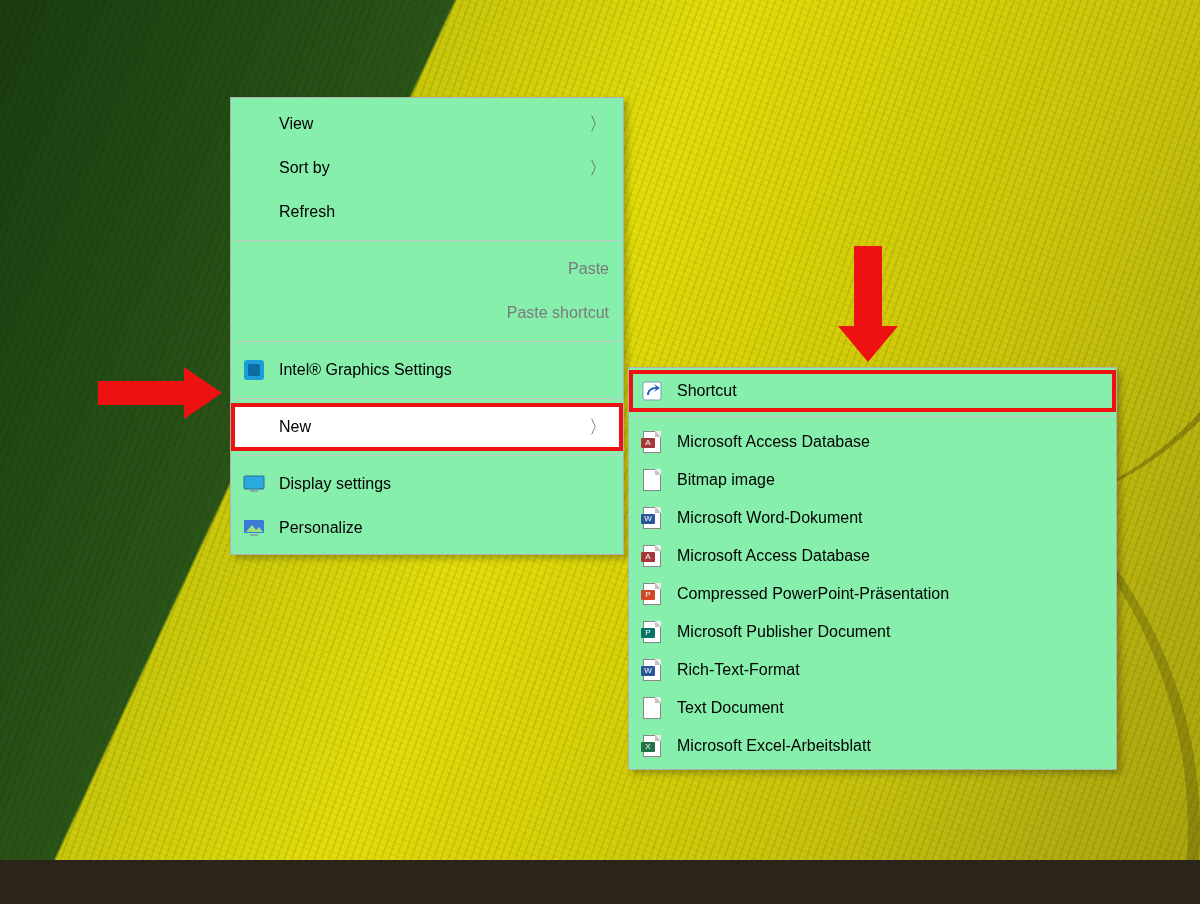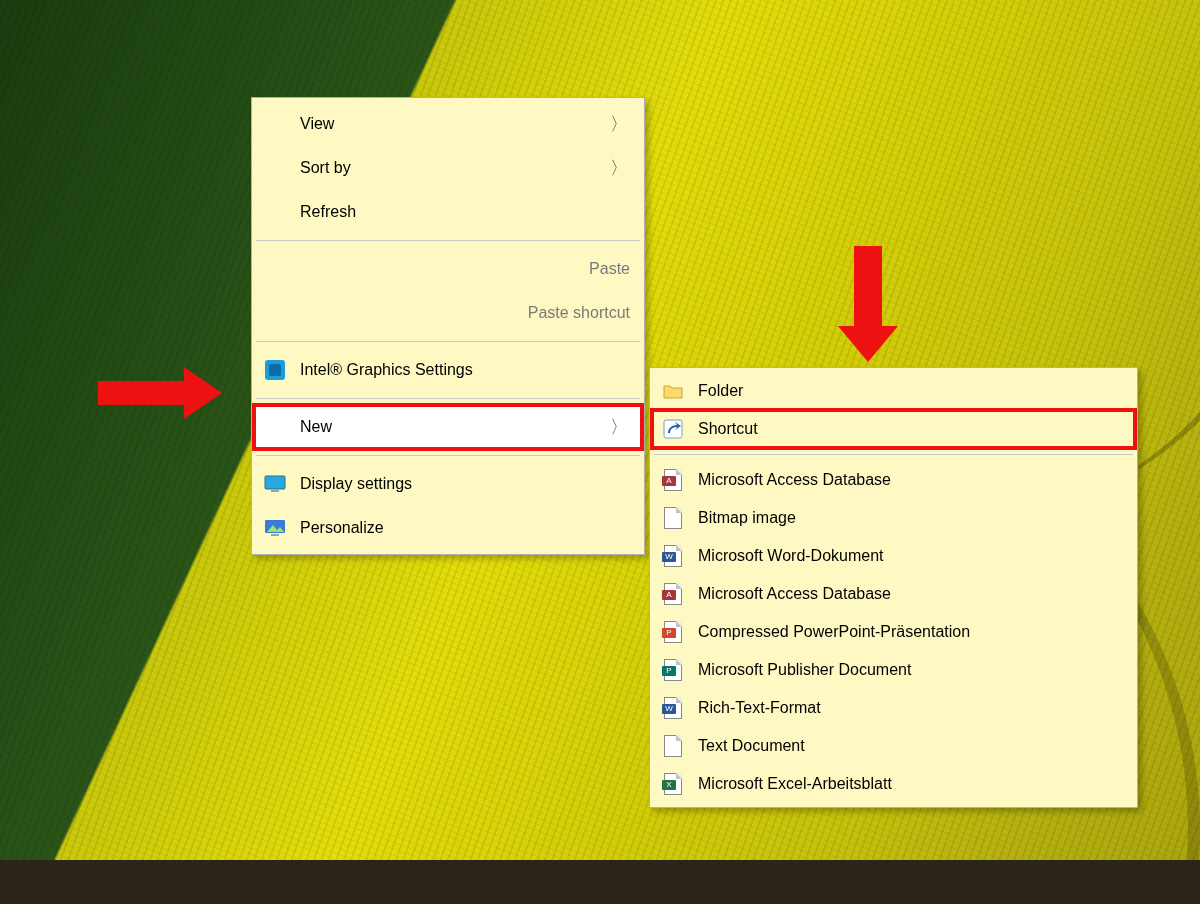--- a/index.html
+++ b/index.html
@@ -28,25 +28,24 @@
     }
     .arc {
       position:absolute; border: solid rgba(60,58,5,.35);
       border-color: transparent rgba(60,58,5,.35) transparent transparent;
       border-width: 0 12px 0 0; border-radius:50%;
       pointer-events:none;
     }
 
     .context-menu {
       position: absolute;
-      background: #fef9c3;
+      background: #86efac;
       border: 1px solid #b0b0b0;
       box-shadow: 4px 4px 6px rgba(0,0,0,.25);
       padding: 4px 2px;
-      margin-left: 21px;
     }
     #menu1 { left: 230px; top: 97px; width: 394px; }
     #menu2 { left: 628px; top: 367px; width: 489px; }
 
     .item {
       display:flex; align-items:center;
       height: 44px;
       padding-left: 46px; padding-right: 12px;
       position: relative;
       color:#000;
@@ -183,28 +182,20 @@
           <polygon points="3,15 9,8 13,13 16,10 20,15" fill="#9fe07a"></polygon>
           <rect x="7" y="17" width="8" height="2" fill="#8aa"></rect>
         </svg>
     </span>
     <span>Personalize</span>
   </div>
 </div>
 
 <div id="menu2" class="context-menu">
 
-  <div class="item tight">
-    <span class="ico">
-      <svg viewBox="0 0 22 22">
-          <path d="M2 6h6l2 2h10v10H2z" fill="#ffd86b" stroke="#caa637"></path>
-        </svg>
-    </span>
-    <span>Folder</span>
-  </div>
 
   <div class="item tight hl-red-box">
     <span class="ico">
       <svg viewBox="0 0 22 22">
           <rect x="2" y="2" width="18" height="18" rx="2" fill="#fff" stroke="#7aa0c4"></rect>
           <path d="M6 15c0-5 4-8 9-8l-2-3 6 4-6 4 2-3c-4 0-7 2-7 6z" fill="#1e63b5"></path>
         </svg>
     </span>
     <span>Shortcut</span>
   </div>

